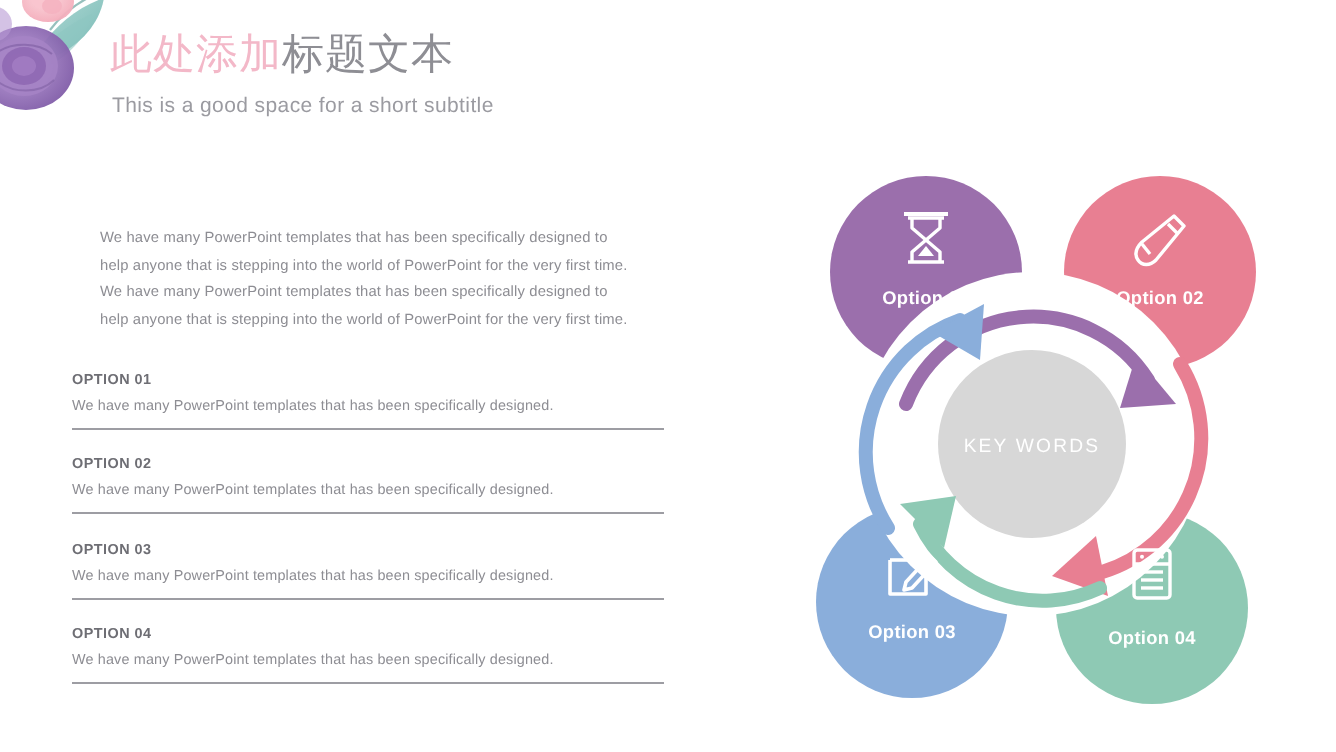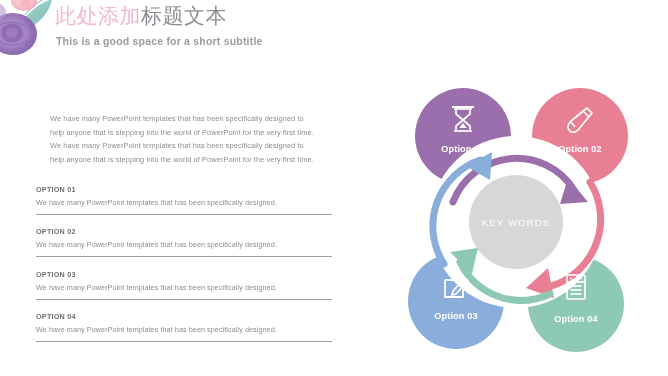--- a/index.html
+++ b/index.html
@@ -25,39 +25,39 @@
     top: -10px;
     width: 78px;
     height: 86px;
     pointer-events: none;
   }
 
   
   .header {
     position: absolute;
     left: 55px;
-    top: 4px;
+    top: 16px;
     width: 300px;
   }
   .title {
     font-size: 21px;
     letter-spacing: 0.5px;
     line-height: 1.15;
     margin: 0;
     font-weight: 400;
     white-space: nowrap;
   }
   .title .t-pink { color: #f3b8c8; }
   .title .t-gray { color: #8e8e94; }
   .subtitle {
     margin: 7px 0 16px 1px;
     font-size: 10.5px;
     color: #9b9ba1;
     letter-spacing: 0.2px;
-    font-weight: 700;
+    font-weight: 400;
   }
 
   
   .left-col {
     position: absolute;
     left: 36px;
     top: 98px;
     width: 296px;
   }
   .intro {

